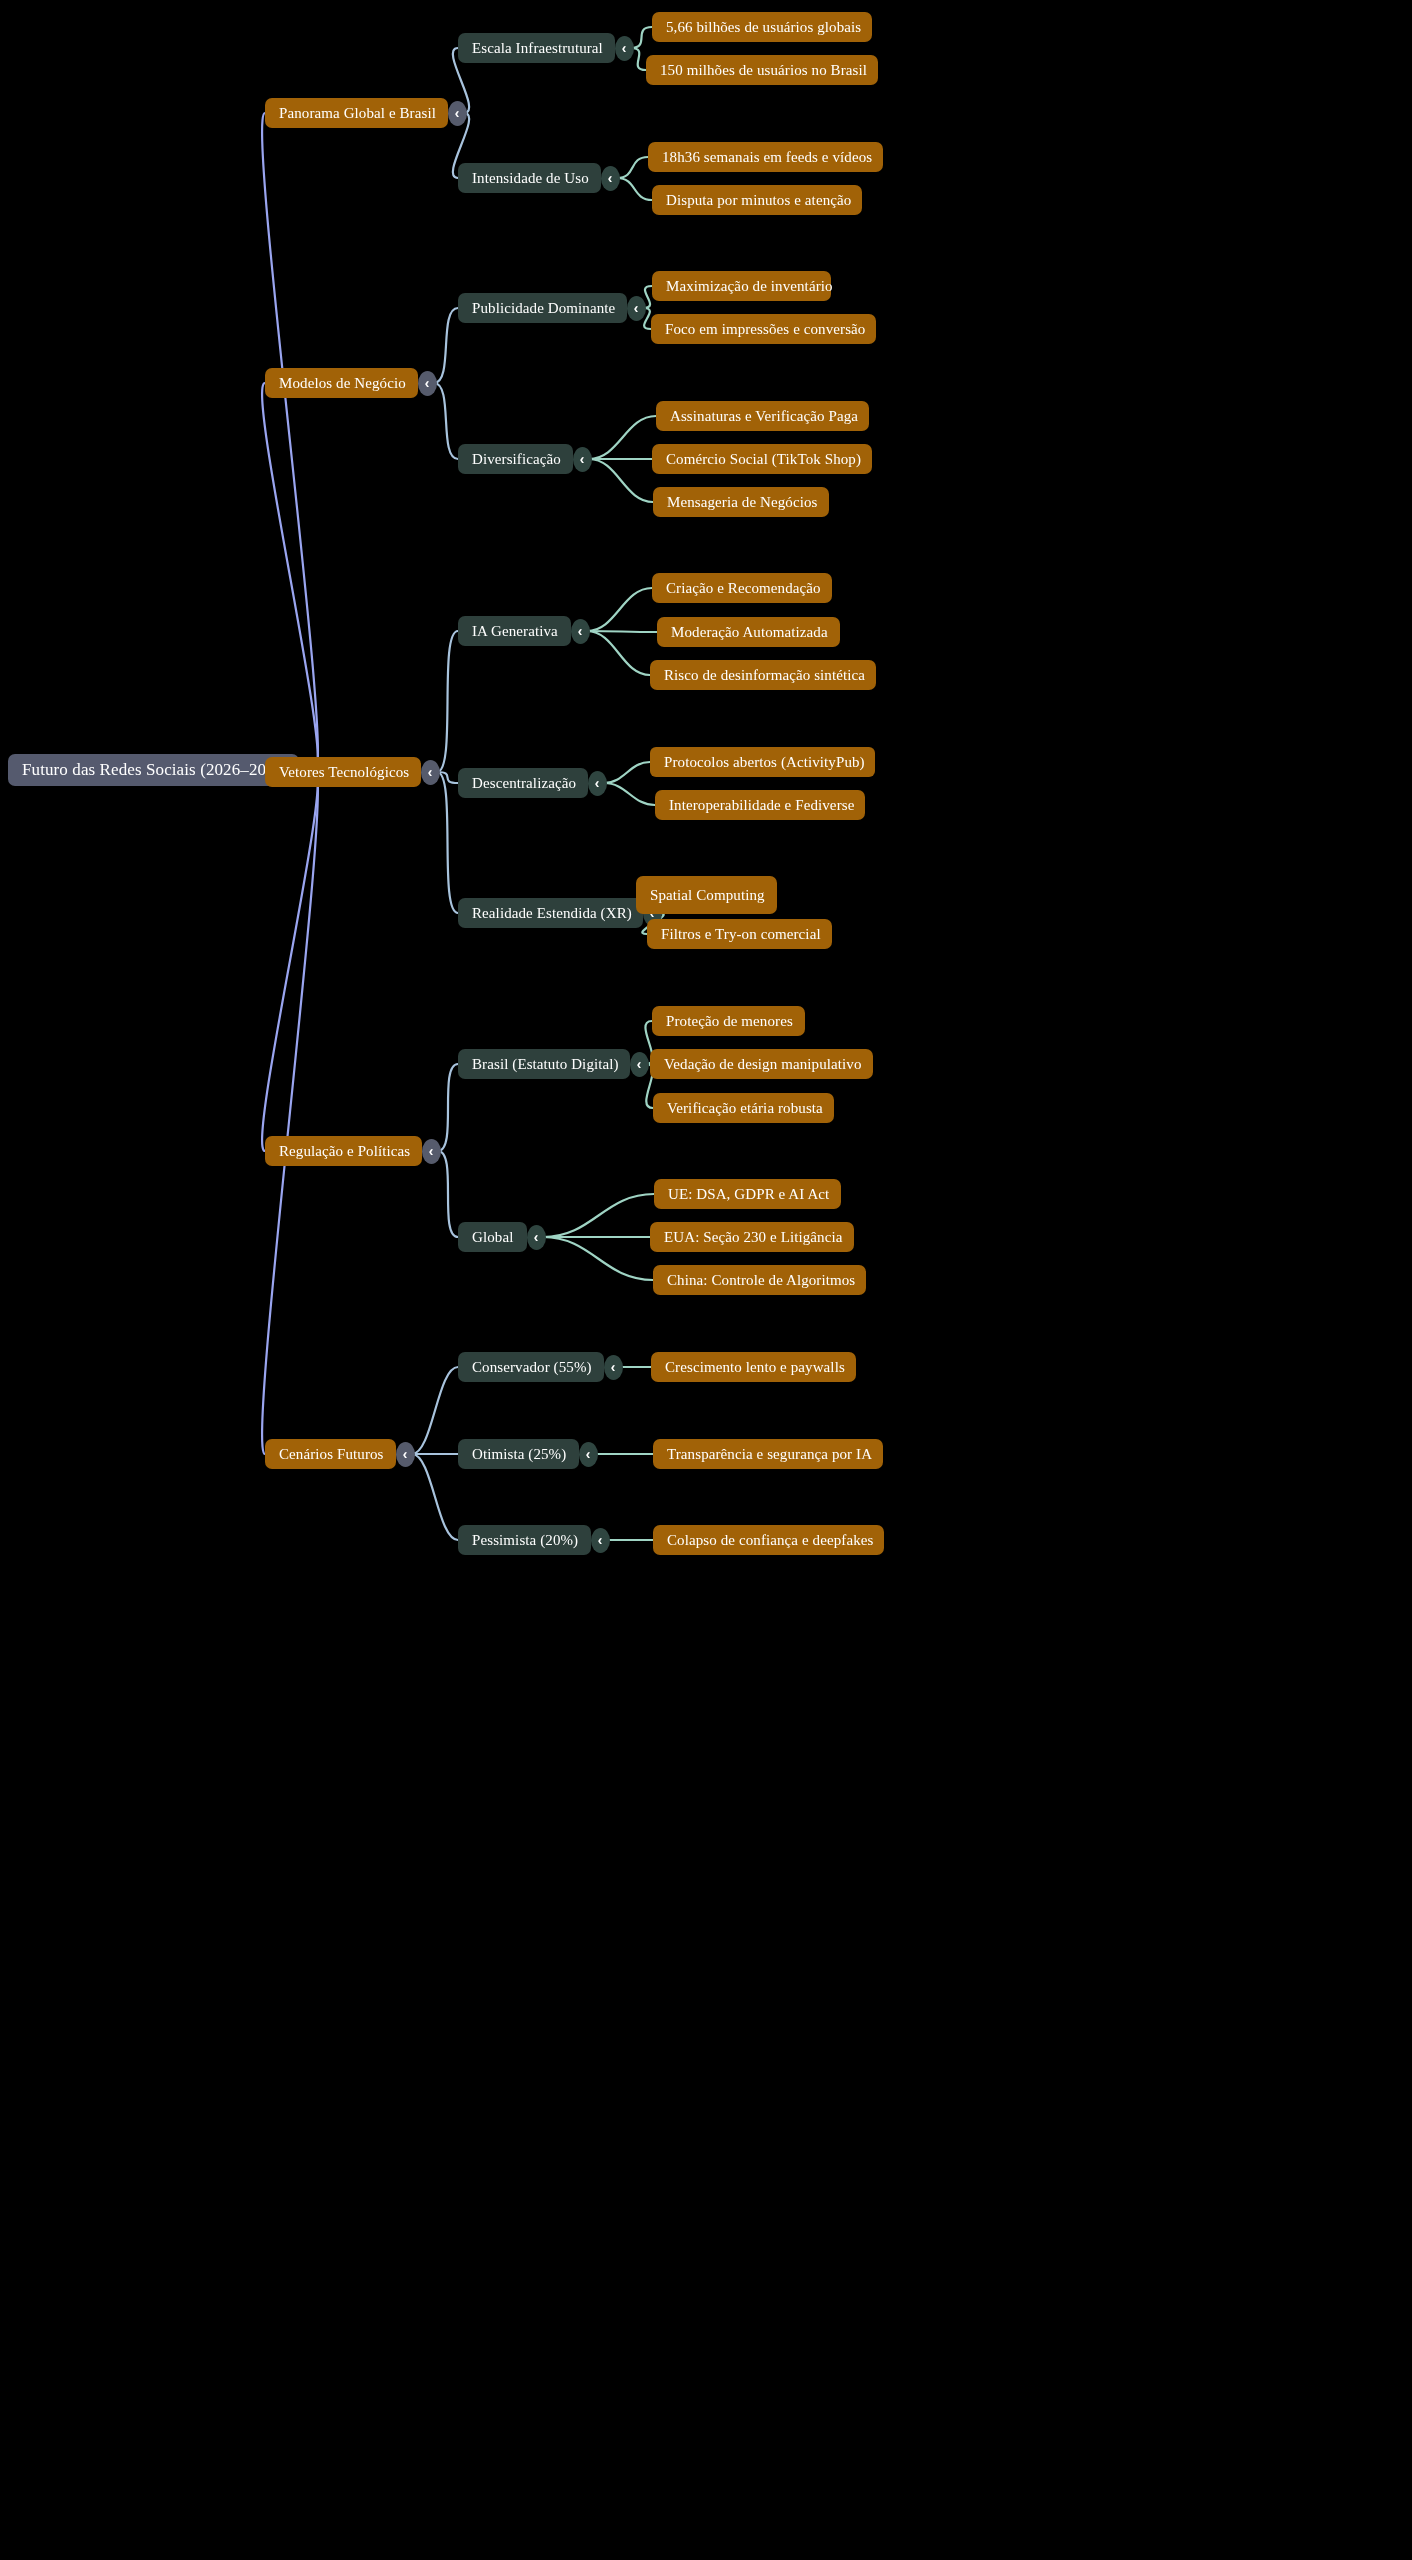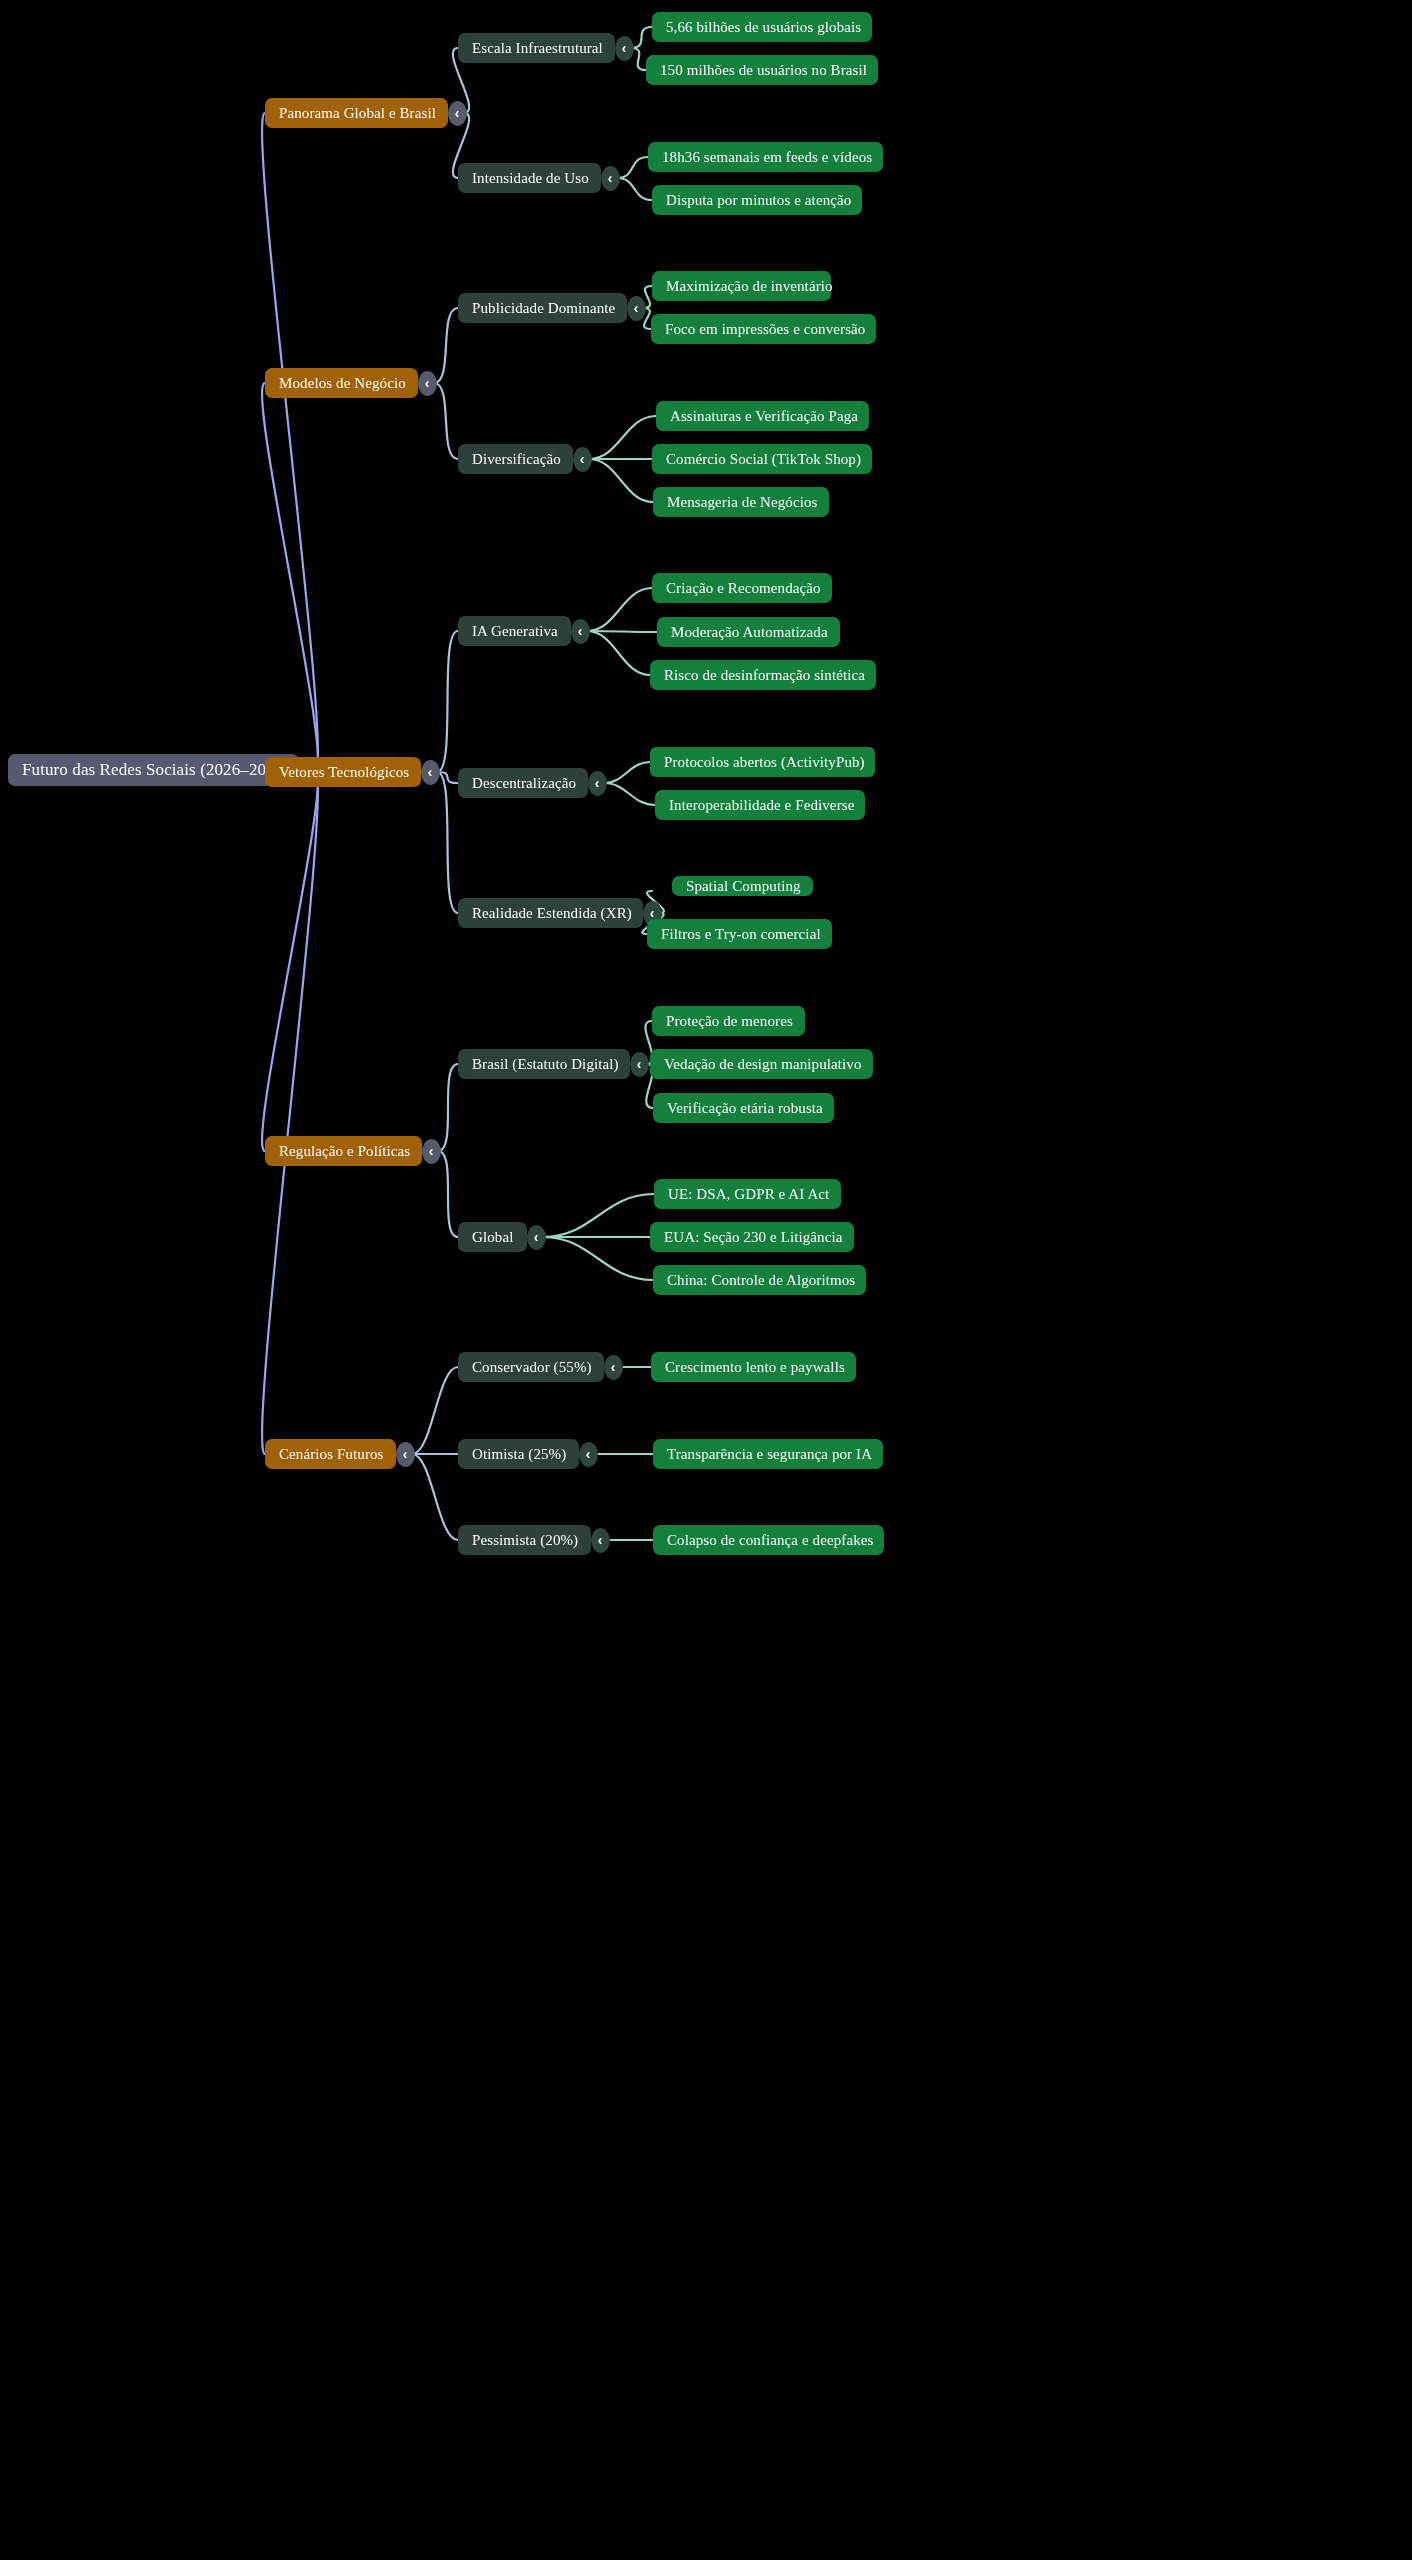--- a/index.html
+++ b/index.html
@@ -40,21 +40,21 @@
   }
   .node.branch {
     background: #a16207;
     font-size: 15px;
   }
   .node.sub {
     background: #2e403c;
     font-size: 15px;
   }
   .node.leaf {
-    background: #15803d;
+    background: #a16207;
     font-size: 15px;
   }
   .toggle {
     position: absolute;
     width: 19px;
     height: 25px;
     border-radius: 50%;
     display: flex;
     align-items: center;
     justify-content: center;
@@ -196,21 +196,21 @@
     <div class="node leaf" style="left: 650px; top: 747px; width: 225px; height: 30px; border-radius: 6px;">
       <span>Protocolos abertos (ActivityPub)</span>
     </div>
     <div class="node leaf" style="left: 655px; top: 790px; width: 210px; height: 30px;">
       <span>Interoperabilidade e Fediverse</span>
     </div>
     <div class="node sub" style="left: 458px; top: 898px; width: 185px; height: 30px;">
       <span>Realidade Estendida (XR)</span>
     </div>
     <div class="toggle t-sub" style="left: 642.5px; top: 900.5px;">‹</div>
-    <div class="node leaf" style="left: 672px; top: 876px; width: 141px; height: 20px;">
+    <div class="node leaf" style="left: 636px; top: 876px; width: 141px; height: 38px;">
       <span>Spatial Computing</span>
     </div>
     <div class="node leaf" style="left: 647px; top: 919px; width: 185px; height: 30px;">
       <span>Filtros e Try-on comercial</span>
     </div>
     <div class="node branch" style="left: 265px; top: 1136px; width: 157px; height: 30px;">
       <span>Regulação e Políticas</span>
     </div>
     <div class="toggle t-branch" style="left: 421.5px; top: 1138.5px;">‹</div>
     <div class="node sub" style="left: 458px; top: 1049px; width: 172px; height: 30px;">

